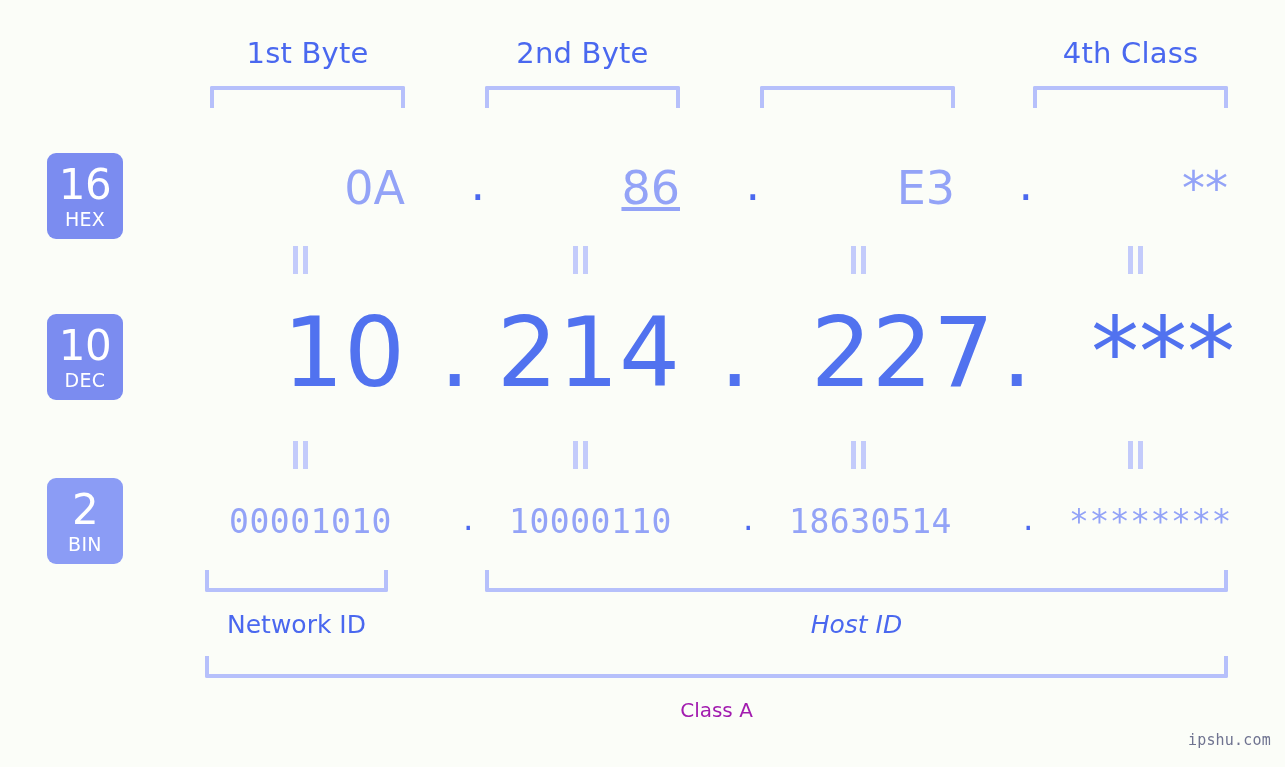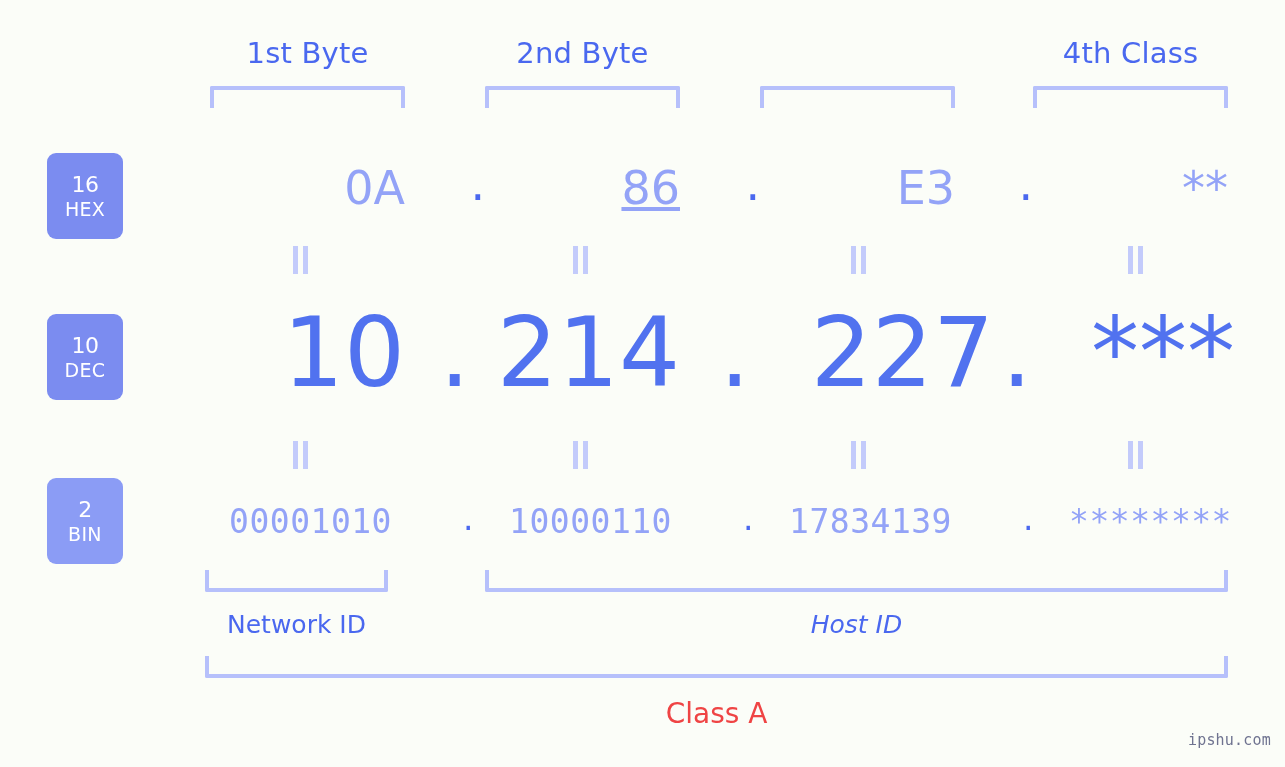--- a/index.html
+++ b/index.html
@@ -60,21 +60,21 @@
     border-radius: 9px;
     color: #ffffff;
     display: flex;
     flex-direction: column;
     align-items: center;
     justify-content: center;
     font-family: "DejaVu Sans", sans-serif;
     line-height: 1;
   }
   .badge .num {
-    font-size: 22px;
+    font-size: 42px;
     font-weight: 400;
     letter-spacing: -0.5px;
   }
   .badge .name {
     font-size: 19px;
     font-weight: 400;
     margin-top: 4px;
     letter-spacing: 0.3px;
   }
 
@@ -157,22 +157,22 @@
     font-size: 25px;
     color: #4a68ef;
     white-space: nowrap;
     line-height: 1;
   }
 
   .class-label {
     position: absolute;
     text-align: center;
     font-family: "DejaVu Sans", sans-serif;
-    font-size: 28px;
-    color: #ef4444;
+    font-size: 20px;
+    color: #a21caf;
     white-space: nowrap;
     line-height: 1;
   }
 
   
   .watermark {
     position: absolute;
     right: 14px;
     bottom: 18px;
     font-family: "DejaVu Sans Mono", monospace;
@@ -262,21 +262,21 @@
   <div class="badge" style="top:478px; background:#8b9cf5;">
     <span class="num">2</span>
     <span class="name">BIN</span>
   </div>
 
   <div class="row row-bin" style="top:505px;">
     <div class="cell" style="left:197px; width:195px;">00001010</div>
     <div class="sep cell" style="left:398px; width:76px; top:-3px;">.</div>
     <div class="cell" style="left:477px; width:195px;">10000110</div>
     <div class="sep cell" style="left:678px; width:76px; top:-3px;">.</div>
-    <div class="cell" style="left:757px; width:195px;">17834139</div>
+    <div class="cell" style="left:757px; width:195px;">18630514</div>
     <div class="sep cell" style="left:958px; width:76px; top:-3px;">.</div>
     <div class="cell" style="left:1037px; width:195px;">********</div>
   </div>
 
   <div class="bracket up" style="left:205px; top:570px; width:183px;"></div>
   <div class="bracket up" style="left:485px; top:570px; width:743px;"></div>
 
   <div class="section-label" style="left:205px; top:612px; width:183px;">Network ID</div>
   <div class="section-label" style="left:485px; top:612px; width:743px;font-style:italic;">Host ID</div>
 

